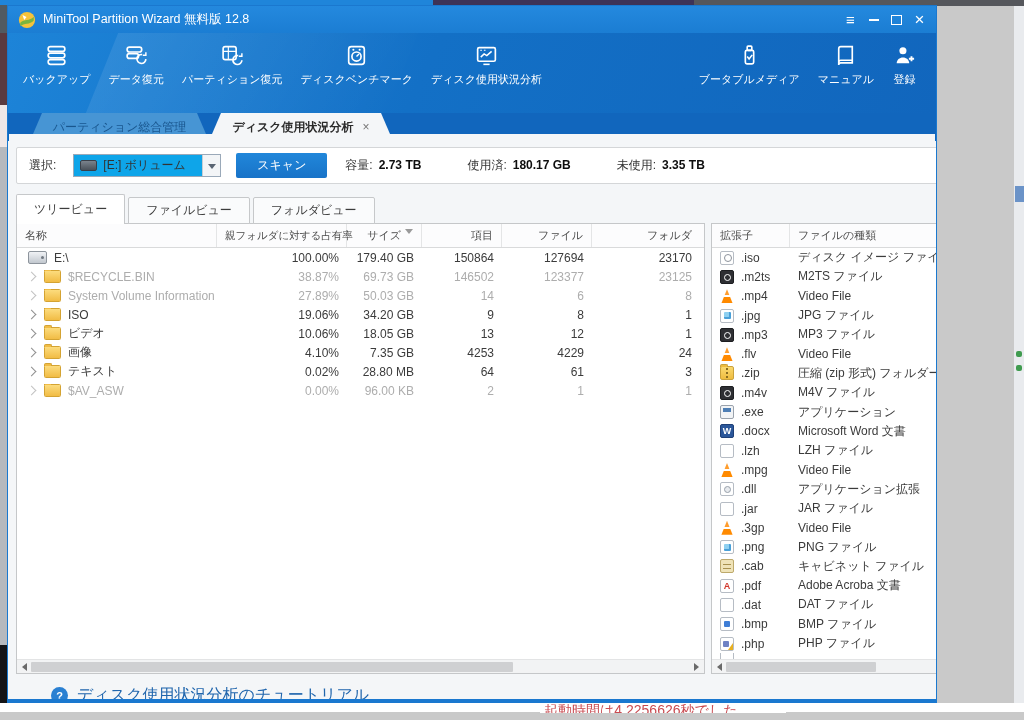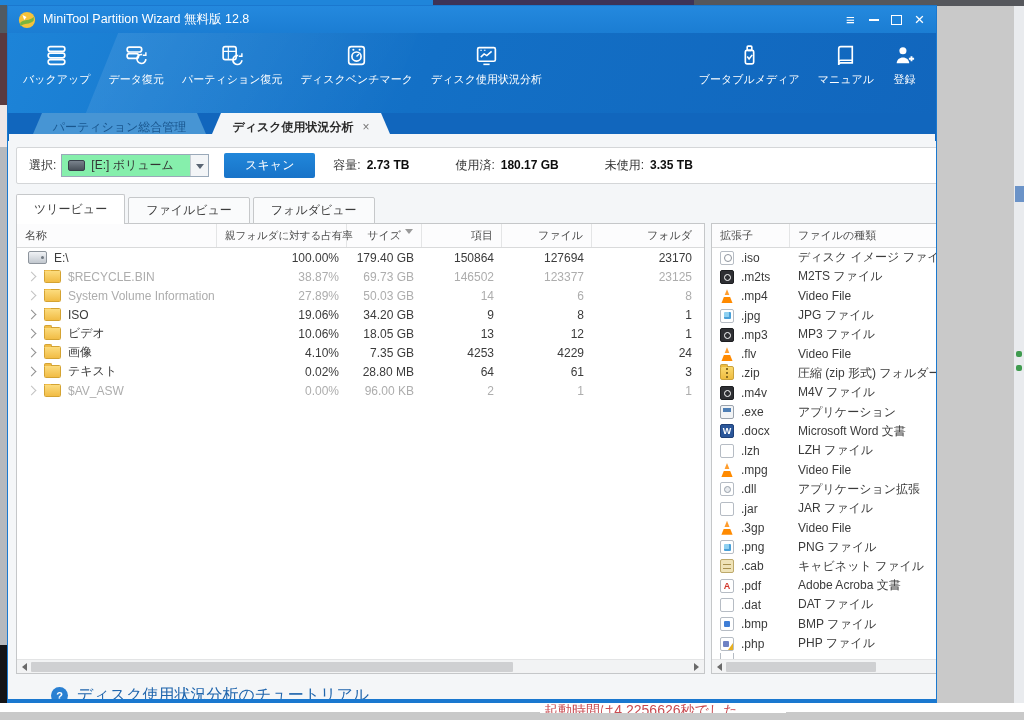--- a/index.html
+++ b/index.html
@@ -45,22 +45,22 @@
   .dtab.active{background:#f4f6f8;color:#2b2b2b;font-weight:bold;min-width:140px}
   .dtab-close{margin-left:9px;color:#777;font-size:12px;font-weight:normal}
 
   
   .content{position:absolute;left:1px;right:1px;top:128px;bottom:3px;background:#f4f6f8}
 
   
   .selbar{position:absolute;left:7px;top:13px;width:990px;height:37px;background:#fff;
           border:1px solid #d4d6d8;border-radius:2px;display:flex;align-items:center;
           padding:0 12px;box-sizing:border-box;font-size:12px;color:#333}
-  .sel-label{margin-right:5px}
-  .dropdown{width:148px;height:23px;border:1px solid #9aa9b9;background:#86efac;display:flex;
+  .sel-label{margin-right:17px}
+  .dropdown{width:148px;height:23px;border:1px solid #9aa9b9;background:#0ea5e9;display:flex;
             align-items:center;position:relative;padding-left:6px;box-sizing:border-box;cursor:pointer}
   .ddrive{width:15px;height:9px;background:linear-gradient(#7a838d,#49515a);border:1px solid #39404a;
           border-radius:2px;margin-right:6px;flex:none}
   .dd-value{white-space:nowrap;overflow:hidden}
   .dd-arrow{position:absolute;right:0;top:0;bottom:0;width:17px;border-left:1px solid #c6cdd4;
             display:flex;align-items:center;justify-content:center;background:#f3f5f7}
   .dd-arrow::before{content:'';border:4px solid transparent;border-top:5px solid #5a6573;margin-top:5px}
   .scanbtn{margin-left:15px;width:91px;height:25px;background:linear-gradient(#2187da,#1873c8);
            color:#fff;display:flex;align-items:center;justify-content:center;border-radius:2px;
            font-size:12px;cursor:pointer;flex:none}

